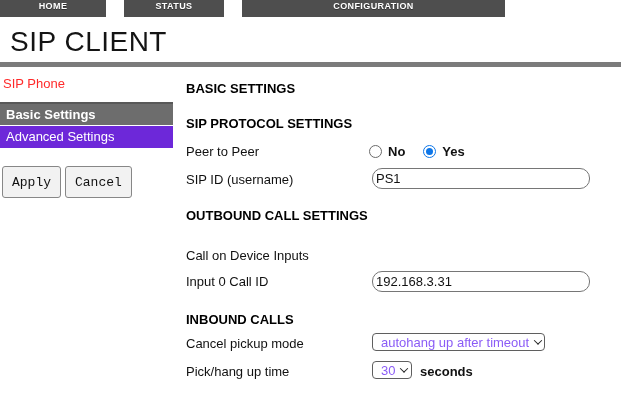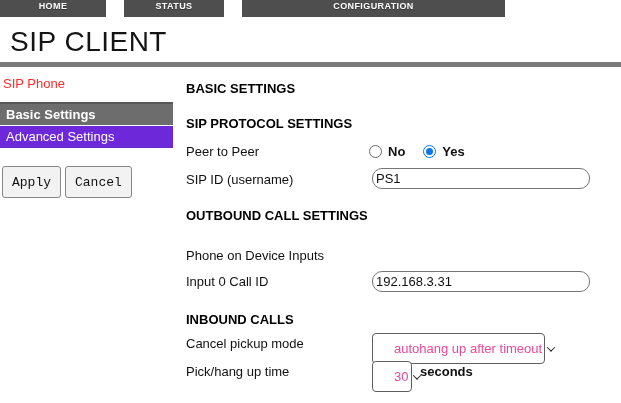--- a/index.html
+++ b/index.html
@@ -49,24 +49,24 @@
     justify-content:center; }
   .radio.checked::after { content:""; width:7px; height:7px; border-radius:50%;
     background:#0d76e8; }
   .radio-label { font-size:13px; font-weight:bold; color:#111111; margin-left:6px; }
   .radio-gap { width:18px; flex:none; }
 
   .text-input { position:absolute; left:372px; width:218px; height:21px;
     border:1px solid #767676; border-radius:10px; font-size:13px; color:#111111;
     padding:0 3px; font-family:"Liberation Sans", sans-serif; background:#ffffff; }
 
-  .select { position:absolute; left:372px; height:31px; background:#ffffff;
+  .select { position:absolute; left:372px; height:18px; background:#ffffff;
     border:1px solid #5f5f5f; border-radius:4px; display:flex; align-items:center;
-    justify-content:space-between; font-size:13px; color:#ec4899;
-    padding:0 5px 0 21px; cursor:pointer; white-space:nowrap; }
+    justify-content:space-between; font-size:13px; color:#8b5cf6;
+    padding:0 5px 0 8px; cursor:pointer; white-space:nowrap; }
   .chevron { width:6px; height:6px; border-right:1.7px solid #222222;
     border-bottom:1.7px solid #222222; transform:rotate(45deg) translate(-1px,-1px);
     flex:none; margin-left:6px; }
 
   .suffix { position:absolute; left:420px; top:364px; font-size:13px;
     font-weight:bold; color:#111111; }
 </style>
 </head>
 <body>
 
@@ -101,21 +101,21 @@
   <span class="radio-label">No</span>
   <span class="radio-gap"></span>
   <span class="radio checked"></span>
   <span class="radio-label">Yes</span>
 </div>
 
 <div class="f-label" style="top:172px">SIP ID (username)</div>
 <input class="text-input" style="top: 168px;" type="text" value="PS1">
 
 <div class="h-section" style="top:208px">OUTBOUND CALL SETTINGS</div>
-<div class="f-label" style="top:248px">Phone on Device Inputs</div>
+<div class="f-label" style="top:248px">Call on Device Inputs</div>
 
 <div class="f-label" style="top:274px">Input 0 Call ID</div>
 <input class="text-input" style="top: 271px;" type="text" value="192.168.3.31">
 
 <div class="h-section" style="top:312px">INBOUND CALLS</div>
 
 <div class="f-label" style="top:336px">Cancel pickup mode</div>
 <div class="select" style="top:333px; width:173px">
   <span>autohang up after timeout</span>
   <span class="chevron"></span>

